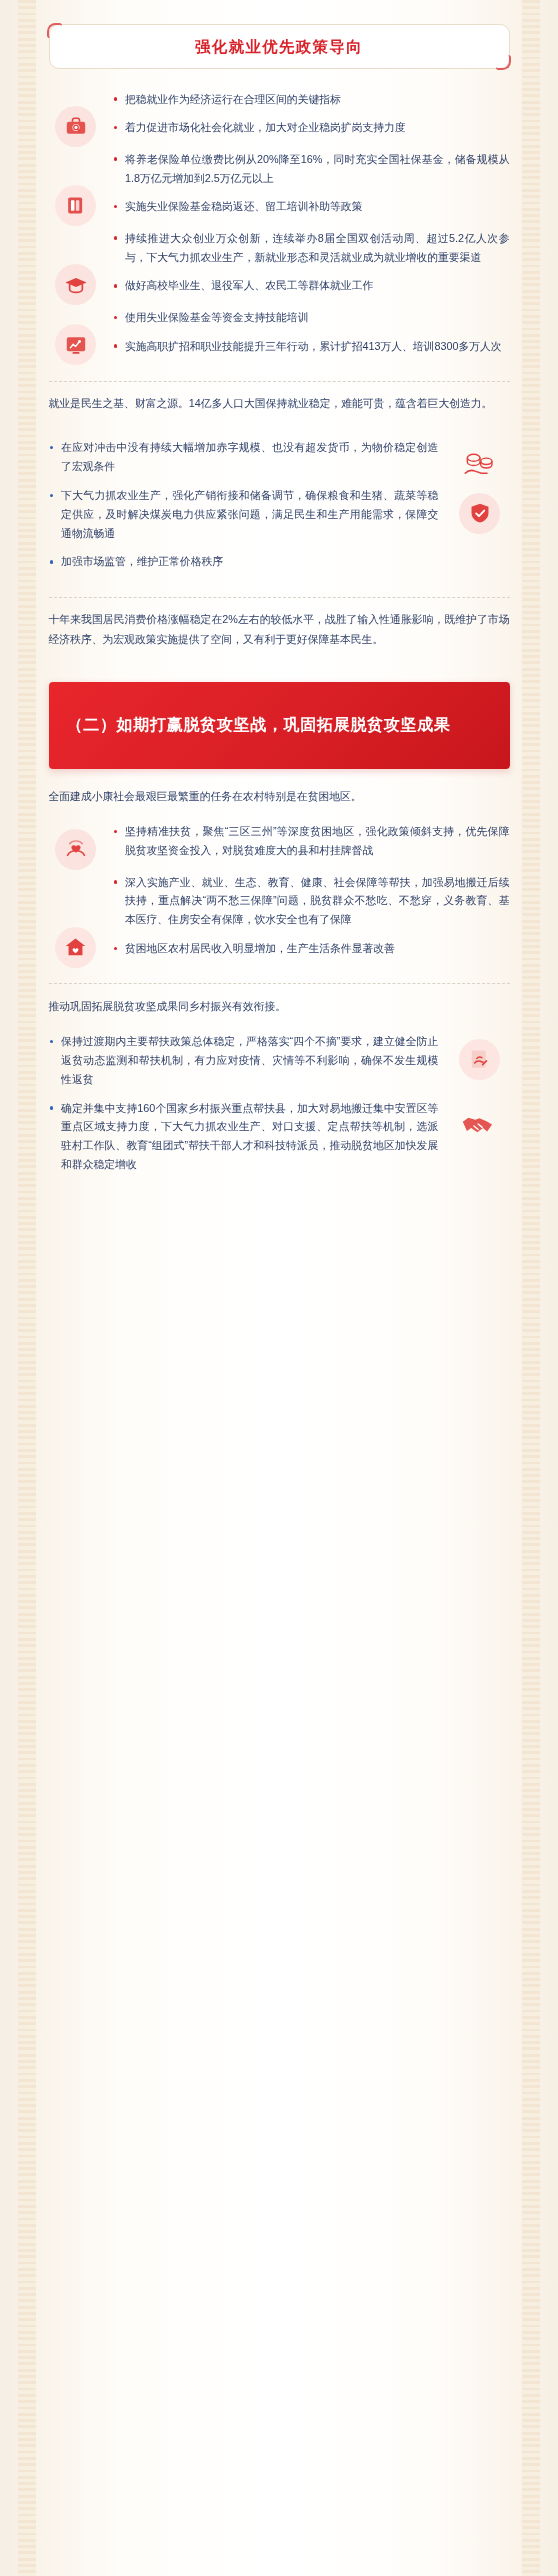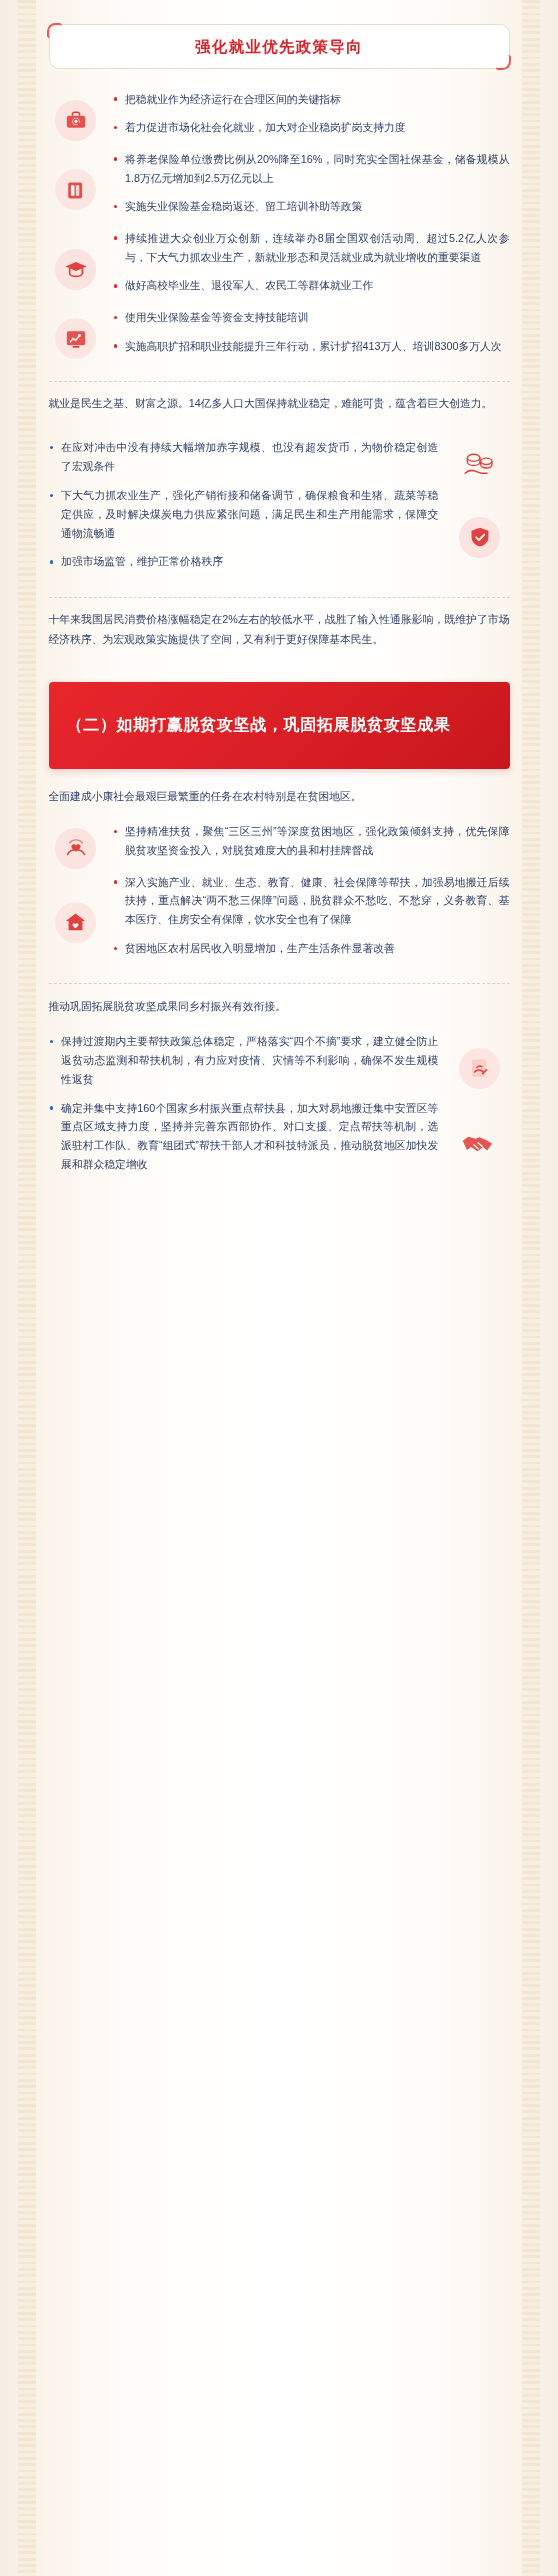--- a/index.html
+++ b/index.html
@@ -72,21 +72,21 @@
     line-height: 1.55;
     letter-spacing: 0.7px;
     margin: 32px 0 18px 0;
     box-shadow: 0 2.1px 7px rgba(200,30,35,.18);
   }
 
   
   .rows { margin: 0; }
   .row {
     display: flex;
-    align-items: center;
+    align-items: flex-end;
     gap: 9.8px;
     margin-bottom: 2.8px;
   }
   .row .iconcol {
     flex: 0 0 54px;
     display: flex;
     align-items: center;
     justify-content: center;
     padding-top: 4.2px;
     min-height: 28px;
@@ -134,21 +134,21 @@
     color: #e2423f;
     position: relative;
     flex: none;
   }
   .badge.tone2 { background: #fde6e1; }
   .badge.plain { background: transparent; }
   .badge svg { display: block; }
 
   
   .float-row {
-    display: flex; align-items: center; gap: 11.2px;
+    display: flex; align-items: flex-start; gap: 11.2px;
   }
   .float-row .bullets { flex: 1 1 auto; }
   .float-row .iconcol { flex: 0 0 60px; display: flex; justify-content: center; padding-top: 7px; }
   .sp16 { height: 11.2px; }
   .sp28 { height: 19.6px; }
 </style>
 </head>
 <body>
 
 <div class="page">
@@ -347,21 +347,21 @@
               <path d="M14 16.5c2-2 5-2.5 7.5-1.2" stroke="#e2423f" stroke-width="2" fill="none" stroke-linecap="round"></path>
               <path d="M22.5 25.5 28 20" stroke="#e2423f" stroke-width="2.4" stroke-linecap="round"></path>
             </svg>
           </div>
         </div>
       </div>
 
       <div class="float-row">
         <div class="bullets">
           <ul class="blist blue">
-            <li>确定并集中支持160个国家乡村振兴重点帮扶县，加大对易地搬迁集中安置区等重点区域支持力度，坚持并完善东西部协作、对口支援、定点帮扶等机制，选派驻村工作队、教育“组团式”帮扶干部人才和科技特派员，推动脱贫地区加快发展和群众稳定增收</li>
+            <li>确定并集中支持160个国家乡村振兴重点帮扶县，加大对易地搬迁集中安置区等重点区域支持力度，下大气力抓农业生产、对口支援、定点帮扶等机制，选派驻村工作队、教育“组团式”帮扶干部人才和科技特派员，推动脱贫地区加快发展和群众稳定增收</li>
           </ul>
         </div>
         <div class="iconcol">
           <div class="badge plain">
             <svg width="39" height="28" viewBox="0 0 56 40" fill="none">
               <path d="M4 14l8-6 10 3 6-2 10 4 8 5-7 10-6-5-8 6-9-6-6 4-6-13Z" fill="#e2423f" opacity=".9"></path>
               <path d="M20 20l6 5M26 17l6 5" stroke="#fff" stroke-width="2" stroke-linecap="round"></path>
             </svg>
           </div>
         </div>

